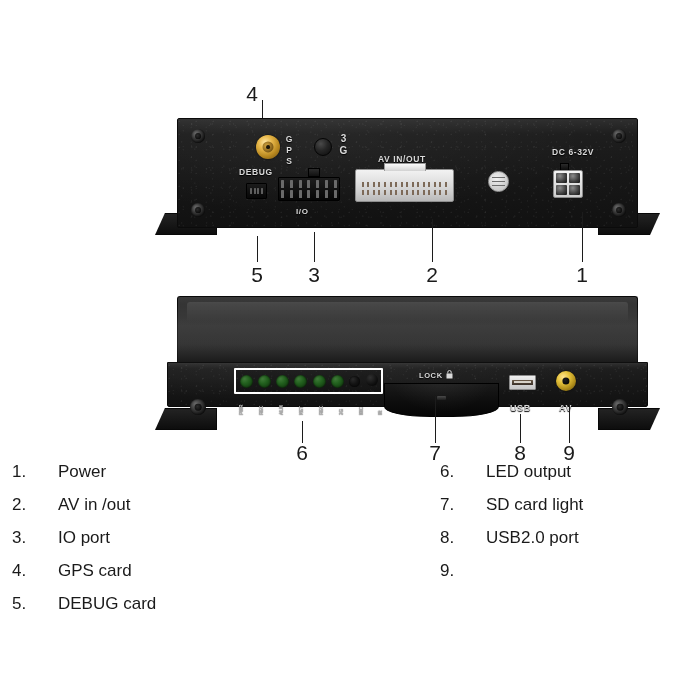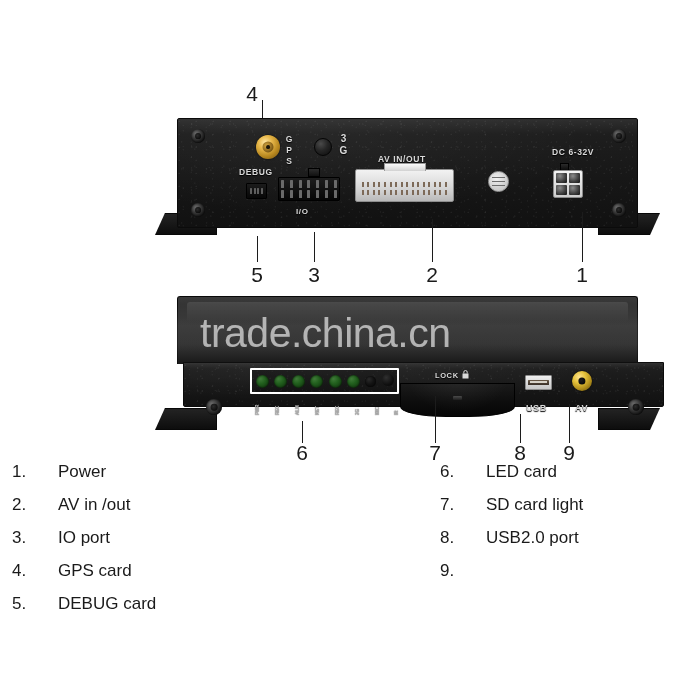--- a/index.html
+++ b/index.html
@@ -485,21 +485,21 @@
 
   <div class="device" style="left:155px; top:296px; width:505px; height:145px;">
 
     <div class="bracket" style="left:0px; top:112px; width:62px; height:22px; clip-path: polygon(0% 100%, 16% 0%, 100% 0%, 100% 100%);"></div>
     <div class="bracket" style="left:443px; top:112px; width:62px; height:22px; clip-path: polygon(0% 0%, 100% 0%, 84% 100%, 0% 100%);"></div>
 
     <div class="top-face" style="left:22px; top:0px; width:461px; height:68px;">
       <div class="top-face-sheen"></div>
     </div>
 
-    <div class="chassis" style="left:28px; top:66px; width:481px; height:45px; border-radius:0 0 2px 2px;">
+    <div class="chassis" style="left:12px; top:66px; width:481px; height:45px; border-radius:0 0 2px 2px;">
       <div class="speckle"></div>
 
       <div class="screw" style="left:22px;  top:36px; width:16px; height:16px;"></div>
       <div class="screw" style="left:444px; top:36px; width:16px; height:16px;"></div>
 
       <div class="led-box" style="left:66px; top:5px; width:149px; height:26px;"></div>
       <div class="led-row" style="left:72px; top:11px; width:120px; height:14px;">
         <div class="led" style="width:13px; height:13px;"></div>
         <div class="led" style="width:13px; height:13px;"></div>
         <div class="led" style="width:13px; height:13px;"></div>
@@ -532,21 +532,20 @@
       <div class="usb" style="left:341px; top:12px; width:27px; height:15px;">
         <div class="usb-inner"></div>
       </div>
       <div class="panel-label" style="left:342px; top:40px; font-size:9px;">USB</div>
 
       <div class="rca" style="left:388px; top:8px; width:20px; height:20px;"></div>
       <div class="panel-label" style="left:391px; top:40px; font-size:9px;">AV</div>
     </div>
 
     <div class="wm-band" style="left:0px; top:8px; width:505px; height:62px;"></div>
-    <div class="watermark" style="left:45px; top:14px;">trade.china.cn</div>
   </div>
 
   <div class="leader" style="left:302px; top:421px; height:22px;"></div>
   <div class="callout-num" style="left:291px; top:442px;">6</div>
 
   <div class="leader" style="left:435px; top:396px; height:47px;"></div>
   <div class="callout-num" style="left:424px; top:442px;">7</div>
 
   <div class="leader" style="left:520px; top:414px; height:29px;"></div>
   <div class="callout-num" style="left:509px; top:442px;">8</div>
@@ -575,21 +574,21 @@
       </div>
       <div class="legend-row">
         <span class="legend-idx">5.</span>
         <span class="legend-txt">DEBUG card</span>
       </div>
     </div>
 
     <div class="legend-col" style="left:440px;">
       <div class="legend-row">
         <span class="legend-idx">6.</span>
-        <span class="legend-txt">LED card</span>
+        <span class="legend-txt">LED output</span>
       </div>
       <div class="legend-row">
         <span class="legend-idx">7.</span>
         <span class="legend-txt">SD card light</span>
       </div>
       <div class="legend-row">
         <span class="legend-idx">8.</span>
         <span class="legend-txt">USB2.0 port</span>
       </div>
       <div class="legend-row">

